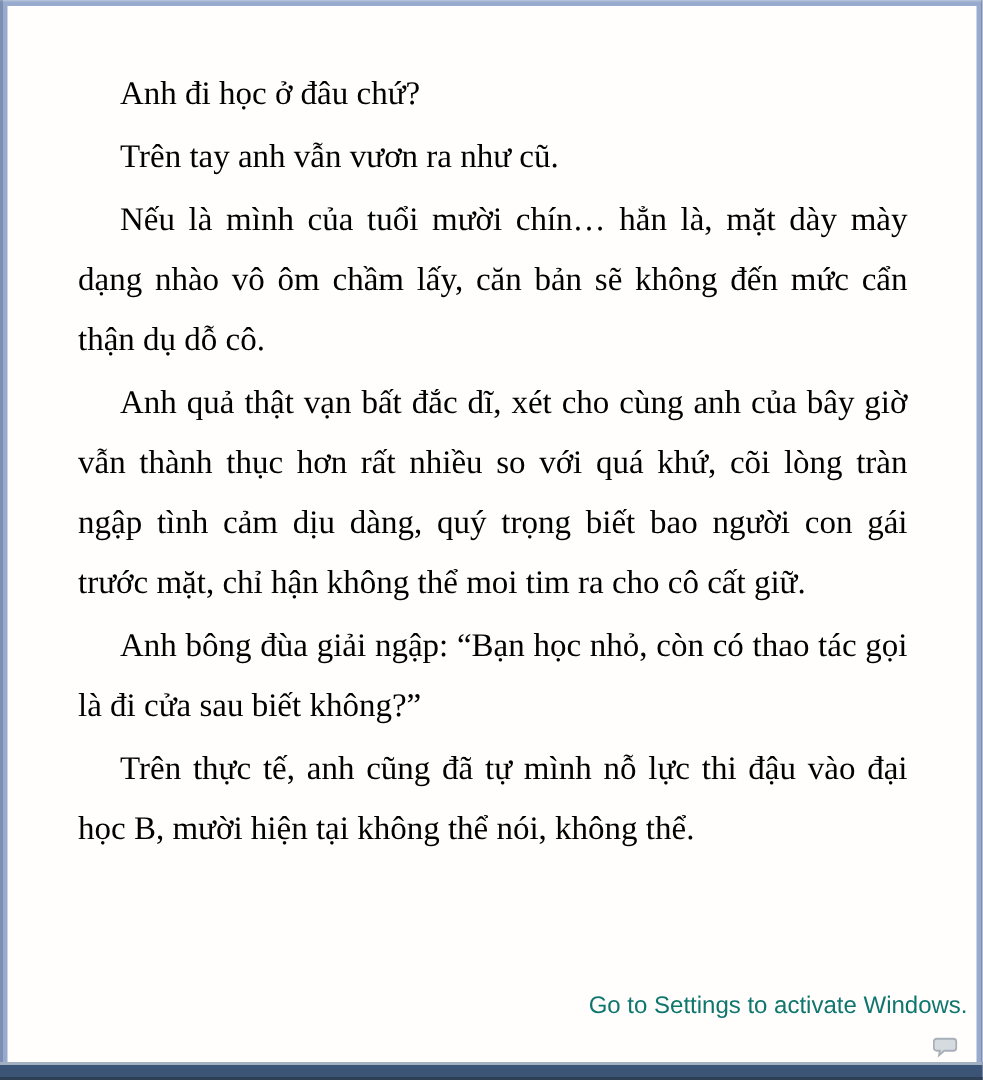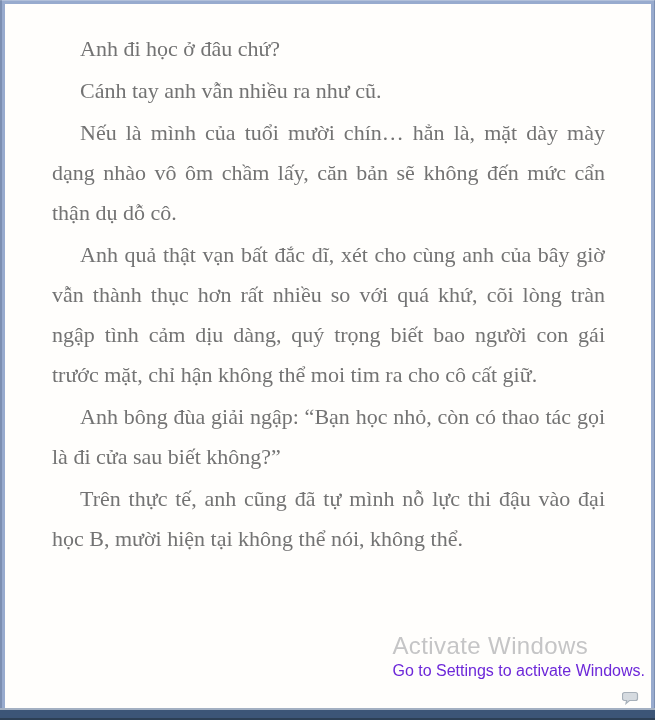--- a/index.html
+++ b/index.html
@@ -14,57 +14,56 @@
   .page {
     position:absolute; top:4px; left:5px; right:4px; bottom:12px;
     background:#fffefc;
   }
   .bottom-bar {
     position:absolute; left:0; right:0; bottom:0; height:12px;
     background:#3c5577;
     box-shadow: inset 0 2px 0 #a3b0c2, inset 0 -2px 0 #2c3f55;
   }
   .content {
-    position:absolute; top:25px; left:47px; right:46px;
-    font-size:22px; line-height:40px; color:#737373;
+    position:absolute; top:38px; left:47px; right:46px;
+    font-size:22px; line-height:40px; color:#000000;
     text-align:justify;
   }
   .content p { margin:0 0 2px 0; text-indent:28px; }
   .watermark {
     position:absolute; right:6px; bottom:26px;
     font-family:"Liberation Sans", sans-serif;
     text-align:left; pointer-events:none;
   }
   .wm-title {
     font-size:24px; line-height:28px; color:#c5c5c6; letter-spacing:0.4px; font-weight:400;
   }
   .wm-sub {
-    font-size:16px; line-height:22px; color:#6d28d9; font-weight:400;
+    font-size:16px; line-height:22px; color:#0f766e; font-weight:400;
   }
   .comment-icon {
     position:absolute; right:12px; bottom:3px; width:17px; height:14px; display:block;
   }
 </style>
 </head>
 <body>
 
 <div class="frame">
   <div class="page">
 
     <div class="content">
       <p>Anh đi học ở đâu chứ?</p>
-      <p>Cánh tay anh vẫn nhiều ra như cũ.</p>
+      <p>Trên tay anh vẫn vươn ra như cũ.</p>
       <p>Nếu là mình của tuổi mười chín… hẳn là, mặt dày mày dạng nhào vô ôm chầm lấy, căn bản sẽ không đến mức cẩn thận dụ dỗ cô.</p>
       <p>Anh quả thật vạn bất đắc dĩ, xét cho cùng anh của bây giờ vẫn thành thục hơn rất nhiều so với quá khứ, cõi lòng tràn ngập tình cảm dịu dàng, quý trọng biết bao người con gái trước mặt, chỉ hận không thể moi tim ra cho cô cất giữ.</p>
       <p>Anh bông đùa giải ngập: “Bạn học nhỏ, còn có thao tác gọi là đi cửa sau biết không?”</p>
       <p>Trên thực tế, anh cũng đã tự mình nỗ lực thi đậu vào đại học B, mười hiện tại không thể nói, không thể.</p>
     </div>
 
     <div class="watermark">
-      <div class="wm-title">Activate Windows</div>
       <div class="wm-sub">Go to Settings to activate Windows.</div>
     </div>
 
     <span class="comment-icon">
       <svg width="17" height="14" viewBox="0 0 17 14" xmlns="http://www.w3.org/2000/svg">
         <path d="M2.5 1.5 h11 a2 2 0 0 1 2 2 v4 a2 2 0 0 1 -2 2 h-6 l-3.5 3 l0.6 -3 h-2.1 a2 2 0 0 1 -2 -2 v-4 a2 2 0 0 1 2 -2 z" fill="#d6dbe0" stroke="#a7b0b9" stroke-width="1.2"></path>
       </svg>
     </span>
 
   </div>

